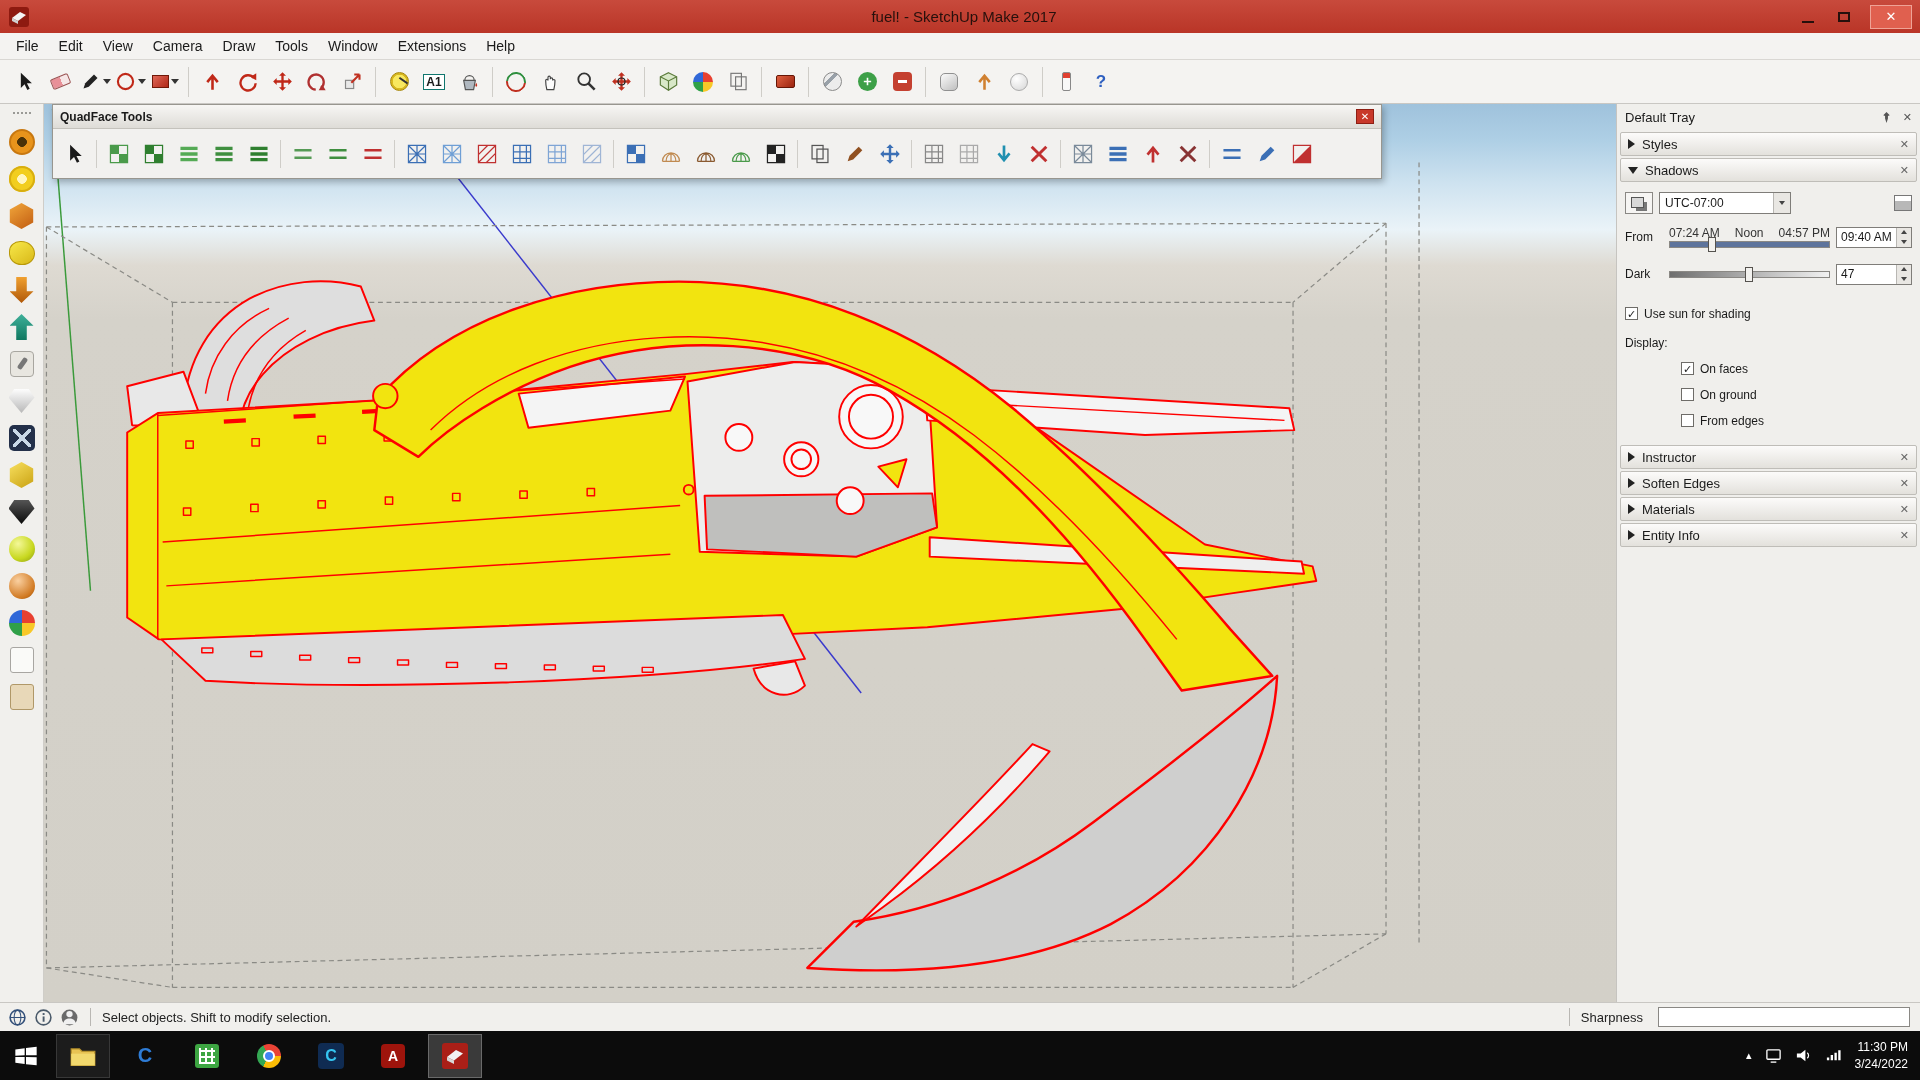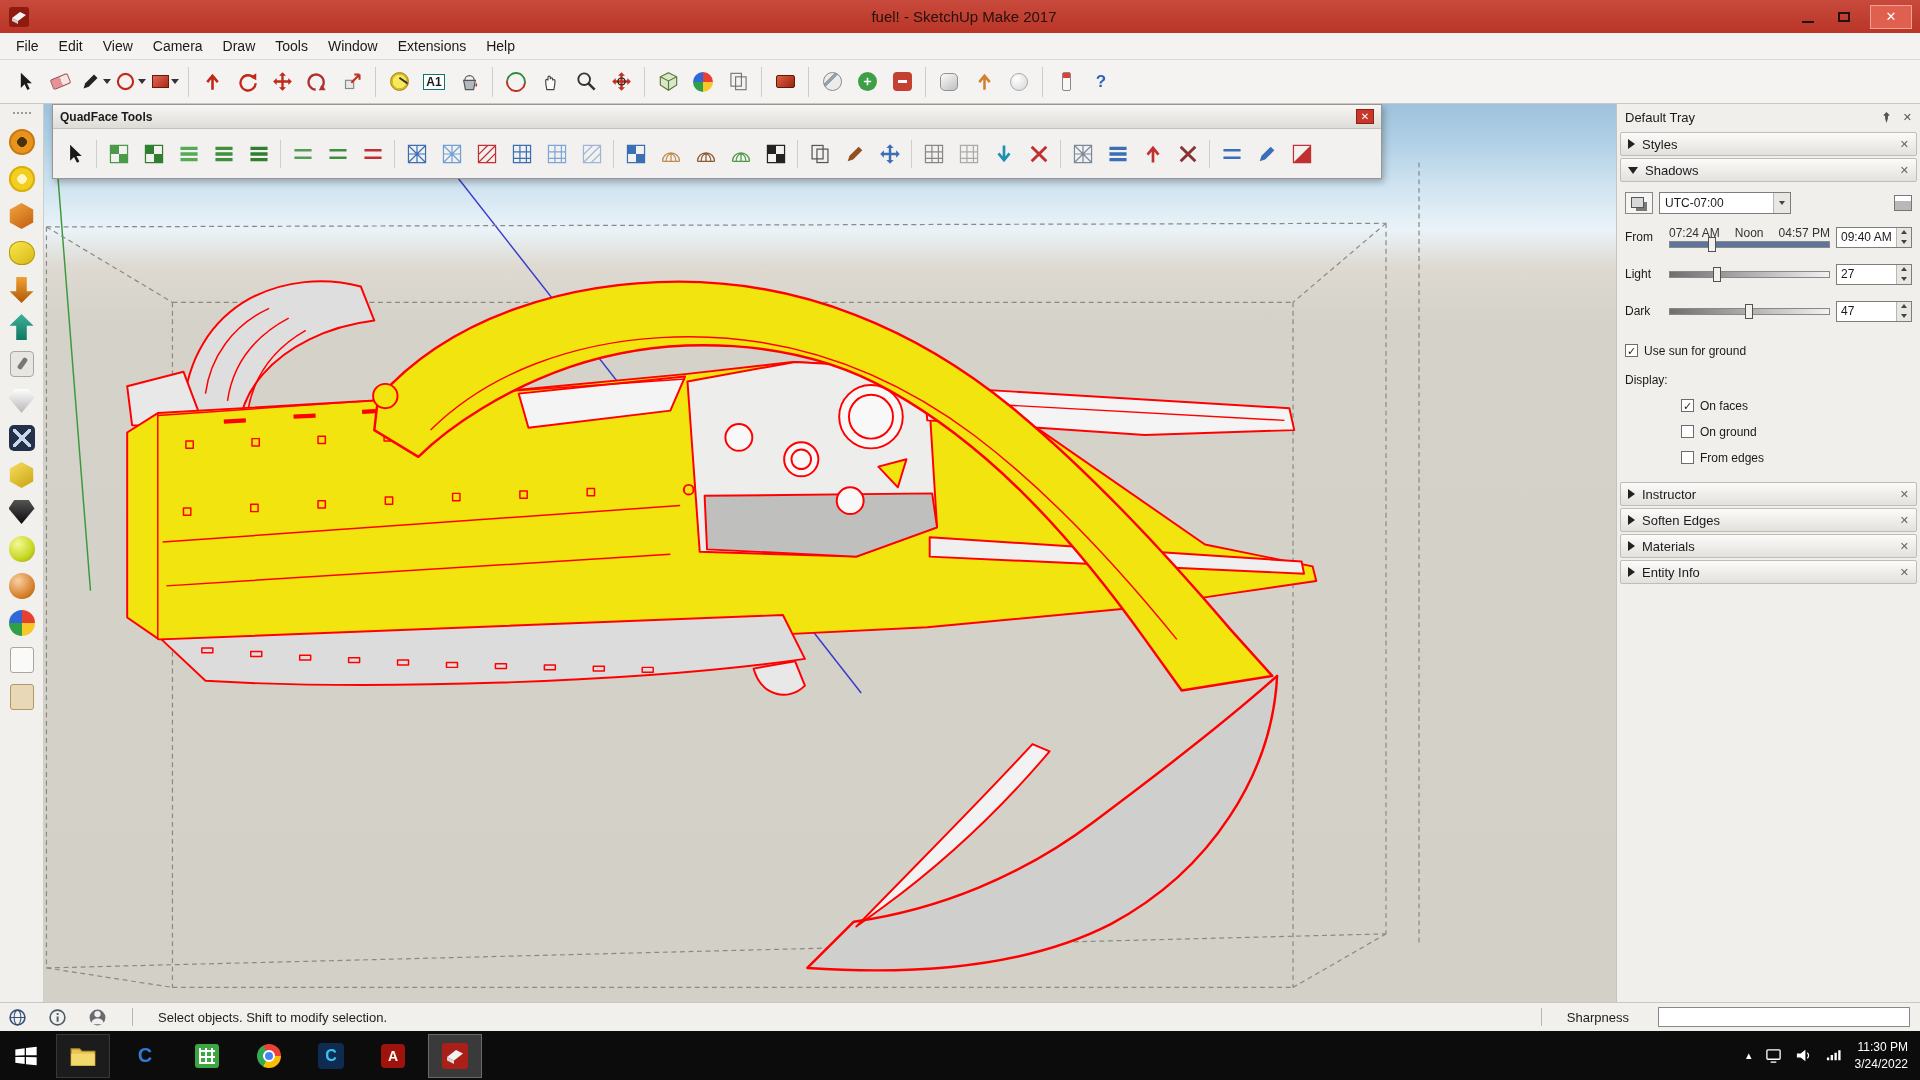--- a/index.html
+++ b/index.html
@@ -112,21 +112,21 @@
 .shadowbtn{width:28px;height:22px;background:#F6F5F3;border:1px solid #8A8884;position:relative;}
 .shadowbtn::before{content:"";position:absolute;left:5px;top:4px;width:11px;height:9px;background:#D8D8D8;border:1px solid #555;z-index:2;}
 .shadowbtn::after{content:"";position:absolute;left:10px;top:9px;width:11px;height:9px;background:#777;}
 .panelbtn{width:18px;height:16px;border:1px solid #777;background:linear-gradient(#fff 35%,#B8B8B8 35%);margin-left:auto;}
 .chk{width:13px;height:13px;background:#fff;border:1px solid #6E6C68;font-size:11px;line-height:12px;text-align:center;color:#222;}
 .chkrow{display:flex;align-items:center;gap:6px;font-size:12px;height:21px;}
 .chkrow.indent{margin-left:56px;}
 .displbl{font-size:12px;height:20px;display:flex;align-items:center;margin-top:4px;}
 
 
-.statusbar{position:absolute;left:0;top:1002px;width:1920px;height:29px;background:#F1F0ED;border-top:1px solid #C9C7C3;display:flex;align-items:center;padding:0 8px;gap:21px;}
+.statusbar{position:absolute;left:0;top:1002px;width:1920px;height:29px;background:#F1F0ED;border-top:1px solid #C9C7C3;display:flex;align-items:center;padding:0 8px;gap:7px;}
 .sbicon{width:19px;height:19px;}
 .vsep{width:1px;height:18px;background:#B9B7B3;margin:0 4px;}
 .sbmsg{font-size:13px;color:#222;}
 .spacer{flex:1;}
 .sharp-field{width:252px;height:20px;background:#fff;border:1px solid #8A8884;margin-left:8px;margin-right:2px;}
 
 
 .taskbar{position:absolute;left:0;top:1031px;width:1920px;height:49px;background:#0C0C0C;display:flex;align-items:center;}
 .tstart{width:52px;height:49px;display:flex;align-items:center;justify-content:center;}
 .tapp{width:54px;height:44px;margin:0 4px;display:flex;align-items:center;justify-content:center;border:1px solid transparent;}
@@ -766,39 +766,20 @@
                 <u class="up"></u>
               </i>
               <i>
                 <u class="dn"></u>
               </i>
             </span>
         </div>
       </div>
 
 
-      <div class="srow">
-        <span class="slabel">Light</span>
-        <div class="sliderwrap noticks">
-          <div class="track gray">
-            <i class="handle" style="left: 27%;"></i>
-          </div>
-        </div>
-        <div class="spinbox">
-          <span>27</span>
-          <span class="spincol">
-              <i>
-                <u class="up"></u>
-              </i>
-              <i>
-                <u class="dn"></u>
-              </i>
-            </span>
-        </div>
-      </div>
 
       <div class="srow">
         <span class="slabel">Dark</span>
         <div class="sliderwrap noticks">
           <div class="track gray">
             <i class="handle" style="left: 47%;"></i>
           </div>
         </div>
         <div class="spinbox">
           <span>47</span>
@@ -808,21 +789,21 @@
               </i>
               <i>
                 <u class="dn"></u>
               </i>
             </span>
         </div>
       </div>
 
       <div class="chkrow" style="margin-top:8px;">
         <span class="chk">✓</span>
-        <span>Use sun for ground</span>
+        <span>Use sun for shading</span>
       </div>
 
       <div class="displbl">Display:</div>
 
       <div class="chkrow indent">
         <span class="chk">✓</span>
         <span>On faces</span>
       </div>
       <div class="chkrow indent">
         <span class="chk"></span>

